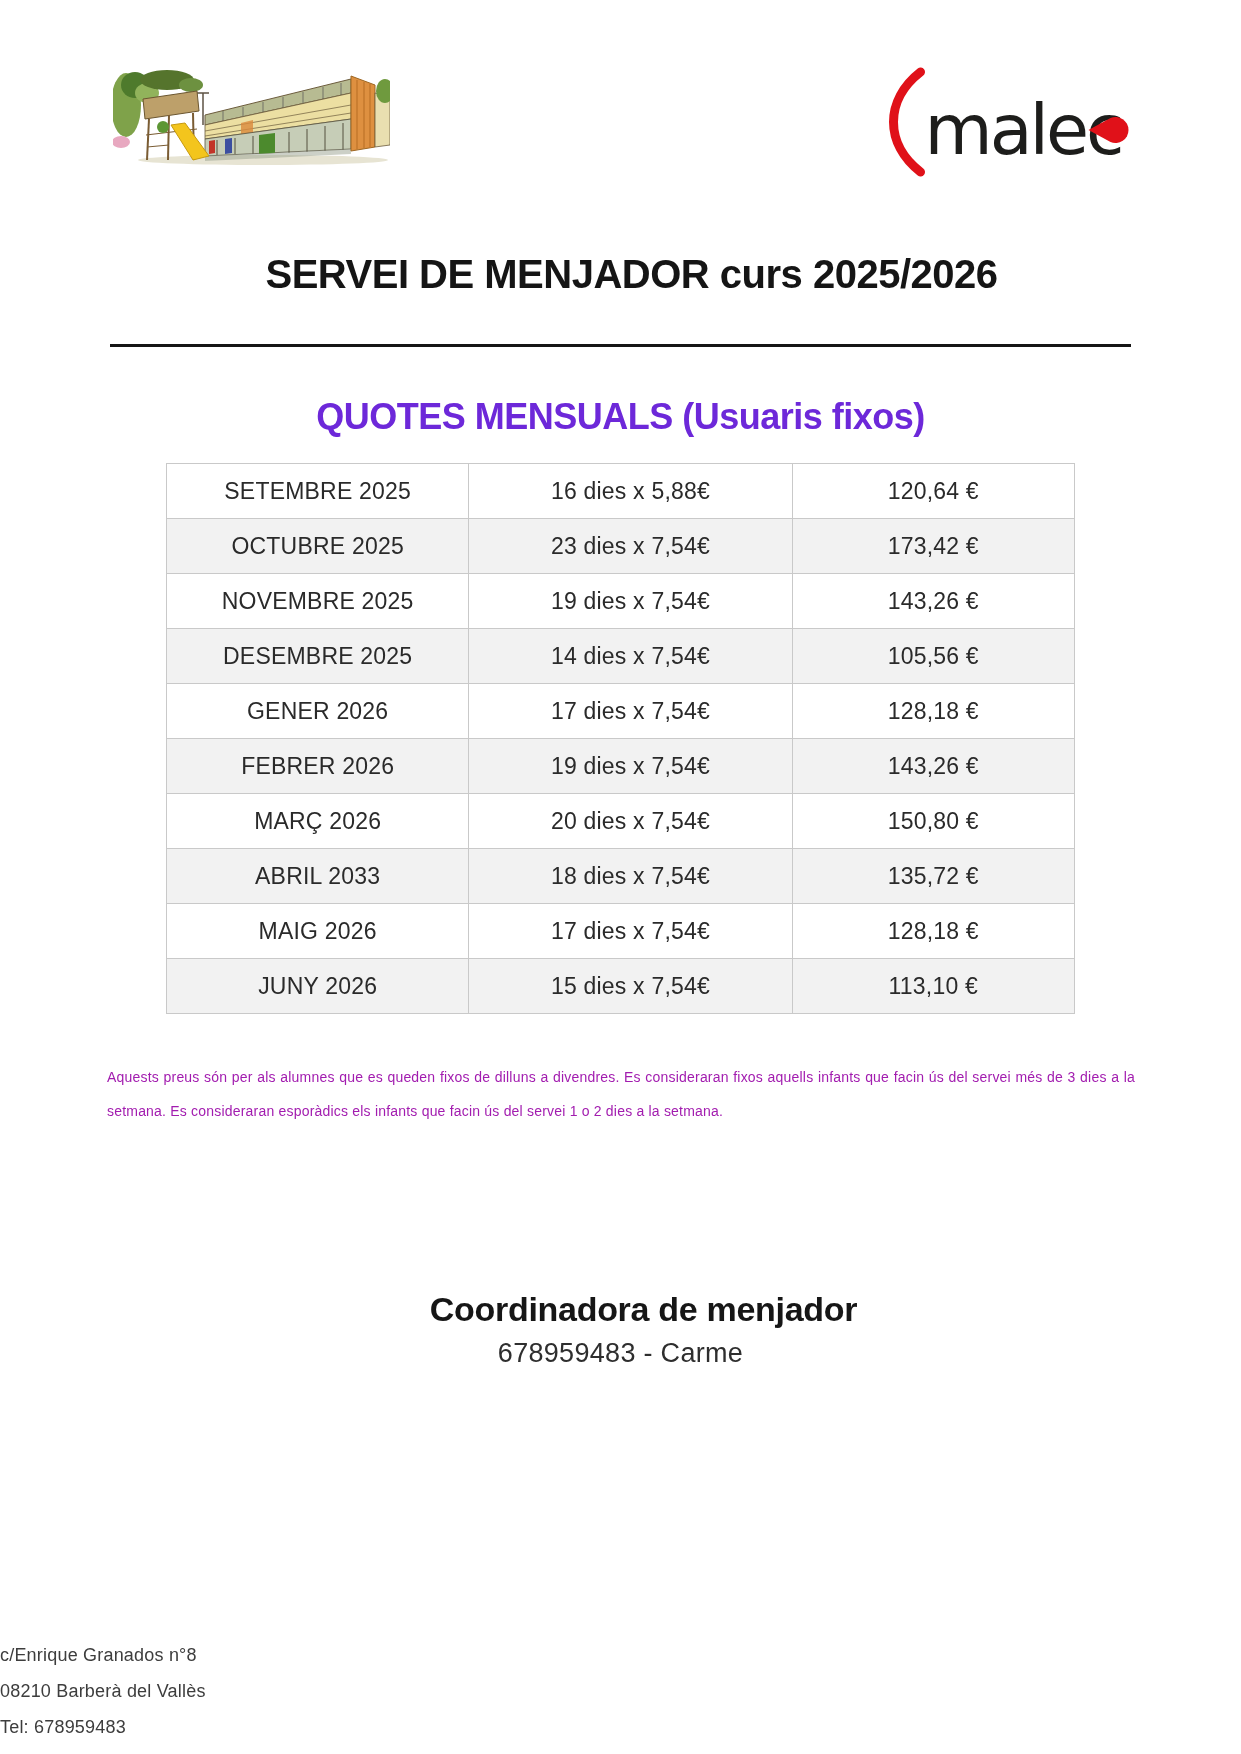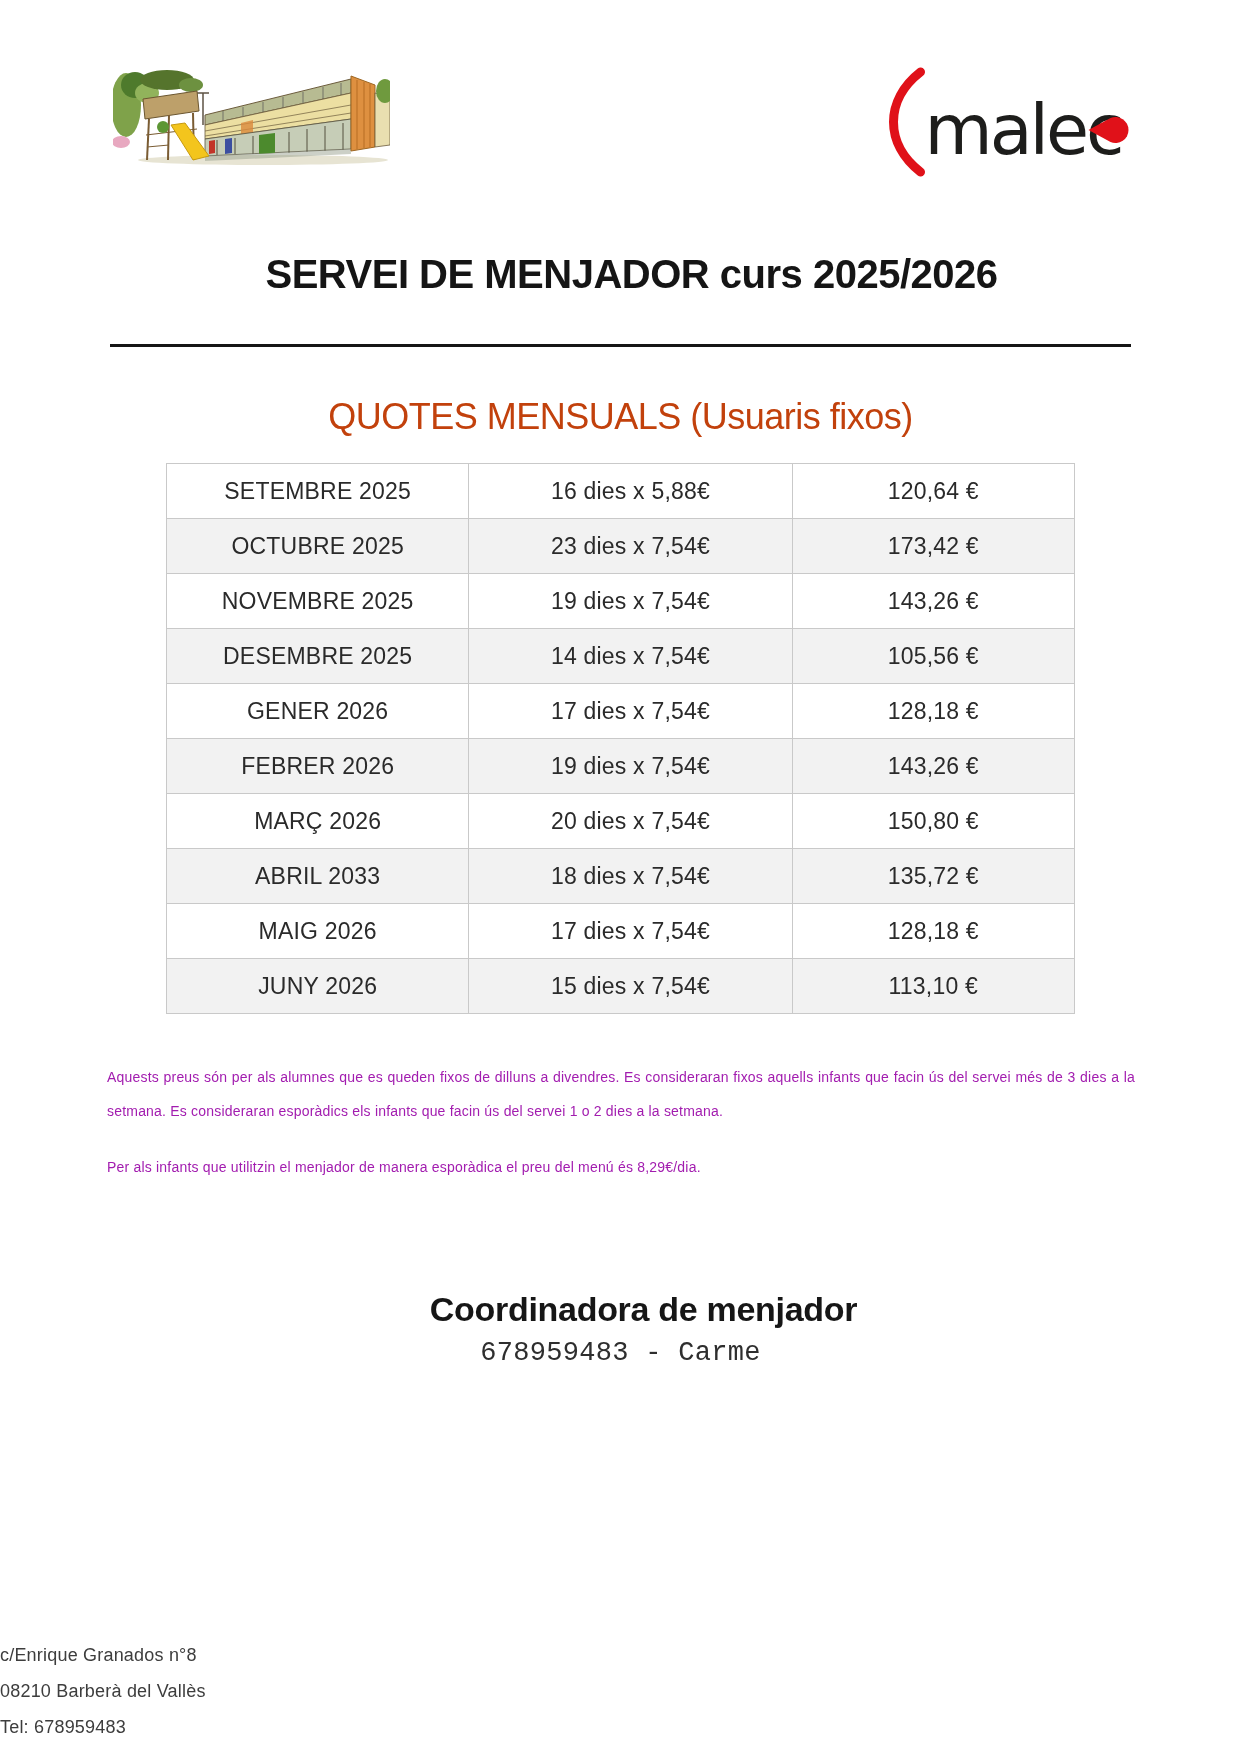--- a/index.html
+++ b/index.html
@@ -31,22 +31,22 @@
     color:#151515;
   }
   .title-rule {
     position:absolute; top:344px; left:110px; width:1021px;
     border-top:3px solid #161616;
   }
 
   .quotes-subtitle {
     position:absolute; top:396px; left:0; width:100%;
     text-align:center;
-    font-size:36px; font-weight:400; letter-spacing:-0.5px;
-    color:#c2410c;
+    font-size:36px; font-weight:700; letter-spacing:-0.5px;
+    color:#6d28d9;
   }
 
   .fees-table {
     position:absolute; top:463px; left:166px;
     width:909px;
     border-collapse:collapse;
     table-layout:fixed;
     border-radius:6px;
   }
   .fees-table td {
@@ -72,21 +72,21 @@
   .coordinator-title {
     position:absolute; top:1290px; left:0; width:100%;
     text-align:center;
     font-size:34px; font-weight:700; letter-spacing:-0.3px;
     color:#161616;
     padding-left:46px;
   }
   .coordinator-phone {
     position:absolute; top:1338px; left:0; width:100%;
     text-align:center;
-    font-size:27px; color:#2e2e2e; letter-spacing:0.3px;font-family:Liberation Mono, monospace;
+    font-size:27px; color:#2e2e2e; letter-spacing:0.3px;
   }
 
   .page-footer {
     position:absolute; top:1645px; left:0; width:100%;
     display:flex; justify-content:center; gap:15px;
     font-size:18px; color:#3d3d3d; letter-spacing:0.2px;flex-direction:column;
   }
 </style>
 </head>
 <body>
@@ -225,21 +225,20 @@
     <tr>
       <td>JUNY 2026</td>
       <td>15 dies x 7,54€</td>
       <td>113,10 €</td>
     </tr>
   </tbody>
 </table>
 
 <div class="notes">
   <p class="p1">Aquests preus són per als alumnes que es queden fixos de dilluns a divendres. Es consideraran fixos aquells infants que facin ús del servei més de 3 dies a la setmana. Es consideraran esporàdics els infants que facin ús del servei 1 o 2 dies a la setmana.</p>
-  <p class="p2">Per als infants que utilitzin el menjador de manera esporàdica el preu del menú és 8,29€/dia.</p>
 </div>
 
 <div class="coordinator-title">Coordinadora de menjador</div>
 <div class="coordinator-phone">678959483 - Carme</div>
 
 <div class="page-footer">
   <span>c/Enrique Granados n°8</span>
   <span>08210 Barberà del Vallès</span>
   <span>Tel: 678959483</span>
   <span>malec.lleure@gmail.com</span>

